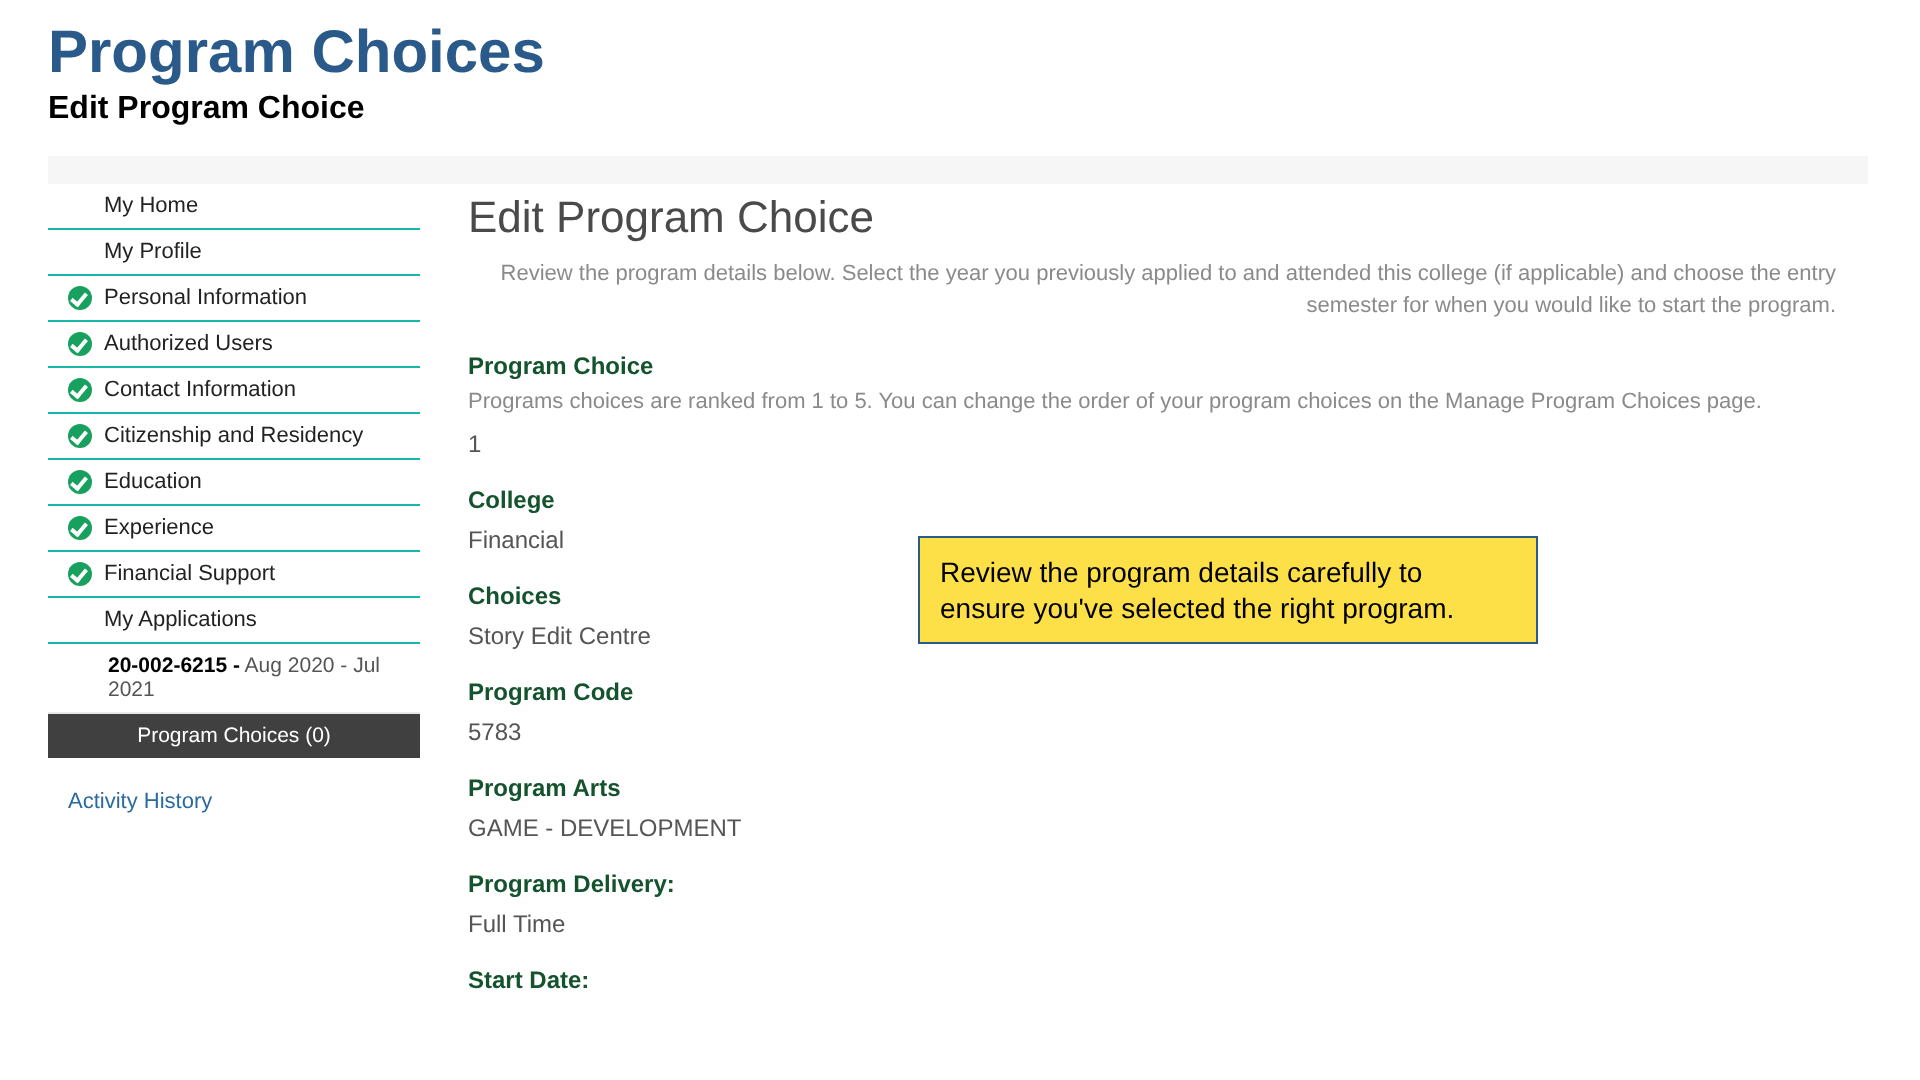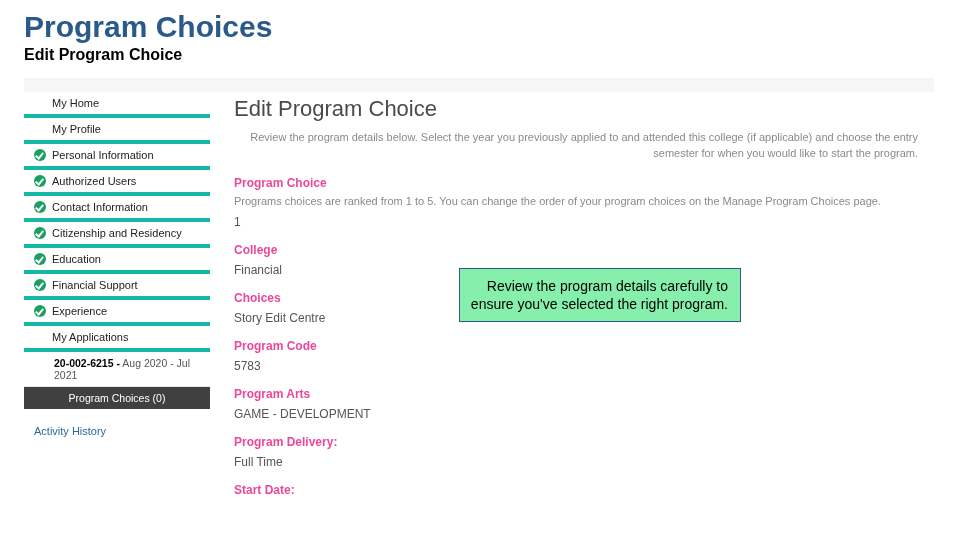--- a/index.html
+++ b/index.html
@@ -14,21 +14,21 @@
     height: 440px;
     overflow: hidden;
   }
   .topstrip { background:#f6f6f6; height:14px; }
   .cols { display:flex; }
   
   .sidebar { width:186px; font-size:11px; color:#222; }
   .sb-item {
     display:flex; align-items:center;
     padding:5px 8px 5px 10px;
-    border-bottom:4px solid #14b8a6;
+    border-bottom:1px solid #14b8a6;
     cursor:pointer;
   }
   .sb-item .chk {
     width:12px; height:12px; border-radius:50%;
     background:#17a05e; margin-right:6px; position:relative;
     flex:0 0 12px;
   }
   .sb-item .chk::after{
     content:""; position:absolute; left:3px; top:2px;
     width:3px; height:6px; border:solid #fff; border-width:0 2px 2px 0;
@@ -37,36 +37,35 @@
   .sb-item.no-icon .chk { visibility:hidden; }
   .sb-sub { padding:5px 8px 5px 30px; font-size:10.5px; color:#555; border-bottom:1px solid #e9e9e9;}
   .sb-sub b { font-weight:700; color:#000;}
   .sb-sel { background:#404040; color:#fff; padding:5px 0; font-size:10.5px; text-align:center; }
   .sb-act { color:#2b6aa0; padding:6px 10px; font-size:11px; cursor:pointer;margin-top:10px; }
 
   
   .main { flex:1; padding:2px 16px 0 24px; color:#444; }
   .main-title { font-size:22px; color:#4a4a4a; font-weight:400; margin:2px 0 8px 0; }
   .main-desc { font-size:11px; color:#8a8a8a; line-height:1.45; margin-bottom:14px;text-align:right; }
-  .field-label { font-size:12px; color:#ec4899; font-weight:700; margin-top:4px; }
+  .field-label { font-size:12px; color:#14532d; font-weight:700; margin-top:4px; }
   .field-help { font-size:11px; color:#8a8a8a; line-height:1.4; margin:4px 0 6px 0; }
   .field-val  { font-size:12px; color:#555; margin:6px 0 14px 0; }
 
   
   .callout {
     position:absolute;
     left:435px; top:190px;
-    width:282px;
+    width:310px;
     border:1.5px solid #2a5a8a;
-    background:#86efac;
+    background:#fde047;
     padding:8px 12px 8px 10px;
     font-size:14px;
     color:#000;
     line-height:1.3;
-    text-align:right;
   }
 </style>
 </head>
 <body>
 
 <div class="slide-title">Program Choices</div>
 <div class="slide-sub">Edit Program Choice</div>
 
 <div class="screenshot">
   <div class="topstrip"></div>
@@ -96,25 +95,25 @@
       <div class="sb-item">
           <span class="chk"></span>
           <span>Citizenship and Residency</span>
         </div>
       <div class="sb-item">
           <span class="chk"></span>
           <span>Education</span>
         </div>
       <div class="sb-item">
           <span class="chk"></span>
-          <span>Financial Support</span>
+          <span>Experience</span>
         </div>
       <div class="sb-item">
           <span class="chk"></span>
-          <span>Experience</span>
+          <span>Financial Support</span>
         </div>
       <div class="sb-item no-icon">
           <span class="chk"></span>
           <span>My Applications</span>
         </div>
       <div class="sb-sub"><b>20-002-6215 -</b><span> Aug 2020 - Jul 2021</span></div>
       <div class="sb-sel">Program Choices (0)</div>
       <div class="sb-act">Activity History</div>
     </div>
 

